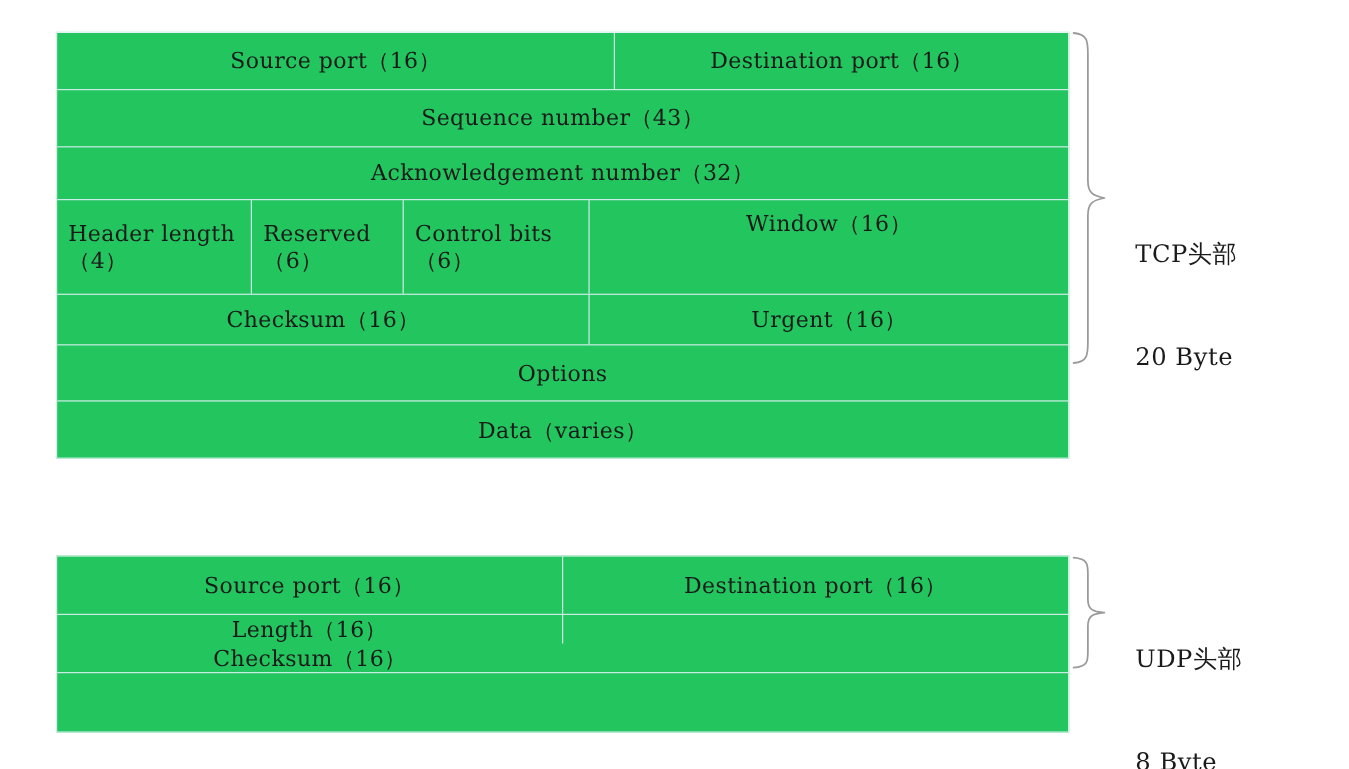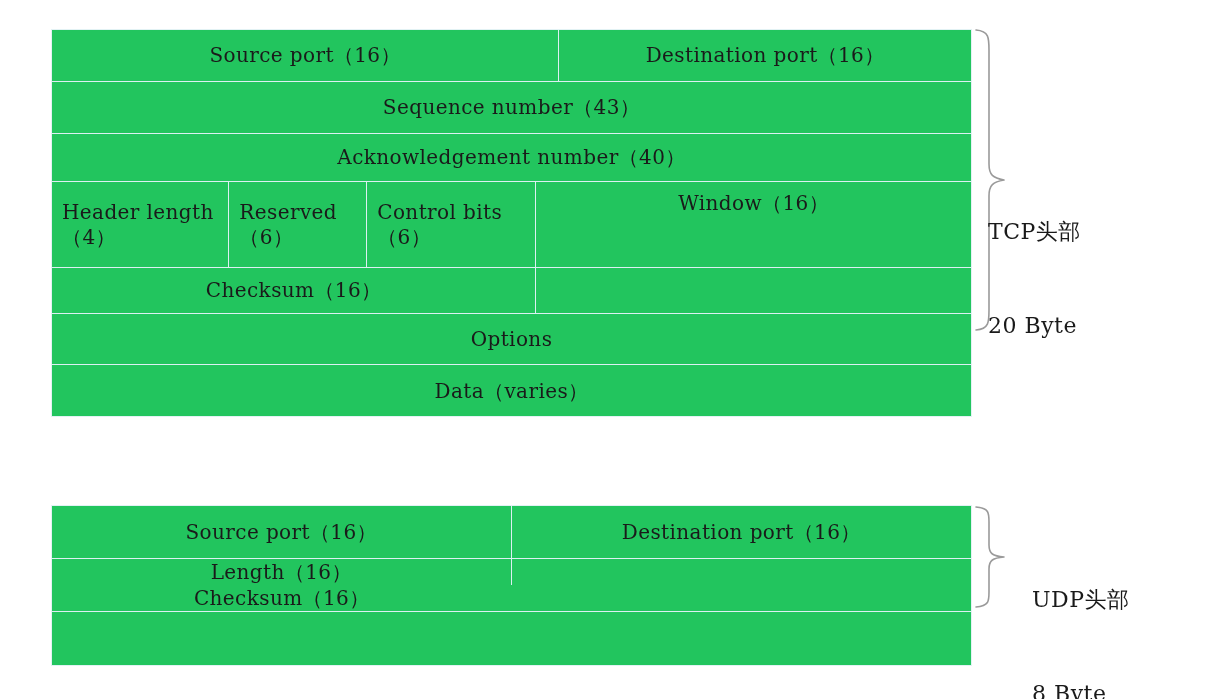--- a/index.html
+++ b/index.html
@@ -81,47 +81,48 @@
 
   <div class="pkt-table" id="tcp-table" style="left:51px; top:29px; width:921px; height:388px;">
       <div class="row" style="height: 52px;">
         <div class="cell div-right" style="width: 55.2%; flex: 0 0 55.2%;">Source port（16）</div>
         <div class="cell" style="width: 44.8%; flex: 0 0 44.8%;">Destination port（16）</div>
       </div>
       <div class="row" style="height: 52px;">
         <div class="cell" style="width: 100%; flex: 0 0 100%;">Sequence number（43）</div>
       </div>
       <div class="row" style="height: 48px;">
-        <div class="cell" style="width: 100%; flex: 0 0 100%;">Acknowledgement number（40）</div>
+        <div class="cell" style="width: 100%; flex: 0 0 100%;">Acknowledgement number（32）</div>
       </div>
       <div class="row" style="height: 86px;">
         <div class="cell div-right align-left" style="width: 19.3%; flex: 0 0 19.3%;">Header length（4）</div>
         <div class="cell div-right align-left" style="width: 15%; flex: 0 0 15%;">Reserved（6）</div>
         <div class="cell div-right align-left" style="width: 18.4%; flex: 0 0 18.4%;">Control bits（6）</div>
         <div class="cell align-top" style="width: 47.3%; flex: 0 0 47.3%;">Window（16）</div>
       </div>
       <div class="row" style="height: 46px;">
         <div class="cell div-right" style="width: 52.7%; flex: 0 0 52.7%;">Checksum（16）</div>
+        <div class="cell" style="width: 47.3%; flex: 0 0 47.3%;">Urgent（16）</div>
       </div>
       <div class="row" style="height: 51px;">
         <div class="cell" style="width: 100%; flex: 0 0 100%;">Options</div>
       </div>
       <div class="row last" style="height: 53px;">
         <div class="cell" style="width: 100%; flex: 0 0 100%;">Data（varies）</div>
       </div>
     </div>
 
   <div class="brace" style="left:973px; top:28px; width:34px; height:304px;">
     <svg width="34" height="304" viewBox="0 0 34 304" fill="none">
       <path d="M3 2 C16 3, 16 10, 16 22 L16 136 C16 147, 20 150, 31 152
                C20 154, 16 157, 16 168 L16 282 C16 294, 16 301, 3 302" stroke="#9a9a9a" stroke-width="1.6" fill="none" stroke-linecap="round" stroke-linejoin="round"></path>
     </svg>
   </div>
 
-  <div class="side-label" style="left:988px; top:154px;">
+  <div class="side-label" style="left:1032px; top:154px;">
     <div>TCP头部</div>
     <div>20 Byte</div>
   </div>
 
   <div class="pkt-table" id="udp-table" style="left:51px; top:505px; width:921px; height:161px;">
       <div class="row" style="height: 53px;">
         <div class="cell div-right" style="width: 50%; flex: 0 0 50%;">Source port（16）</div>
         <div class="cell" style="width: 50%; flex: 0 0 50%;">Destination port（16）</div>
       </div>
       <div class="row" style="height: 53px; flex-direction: column;">

